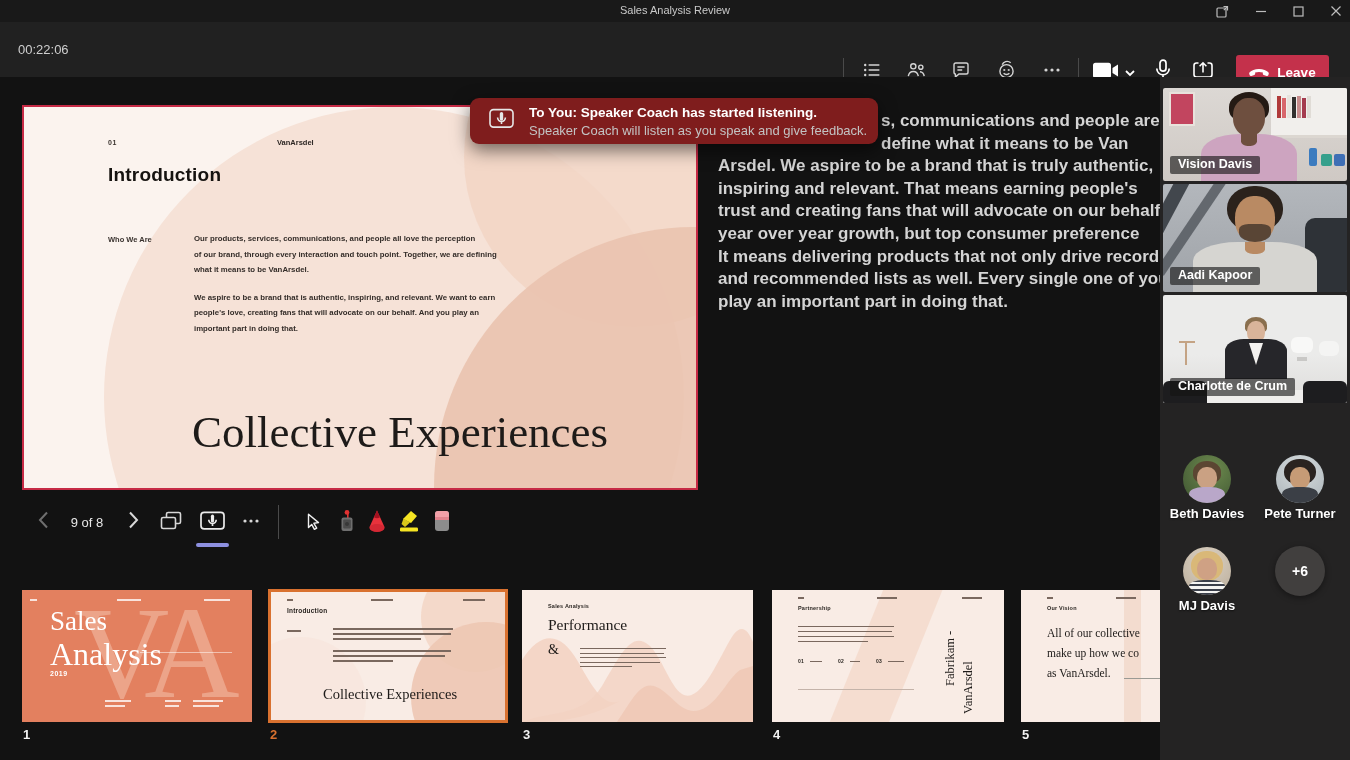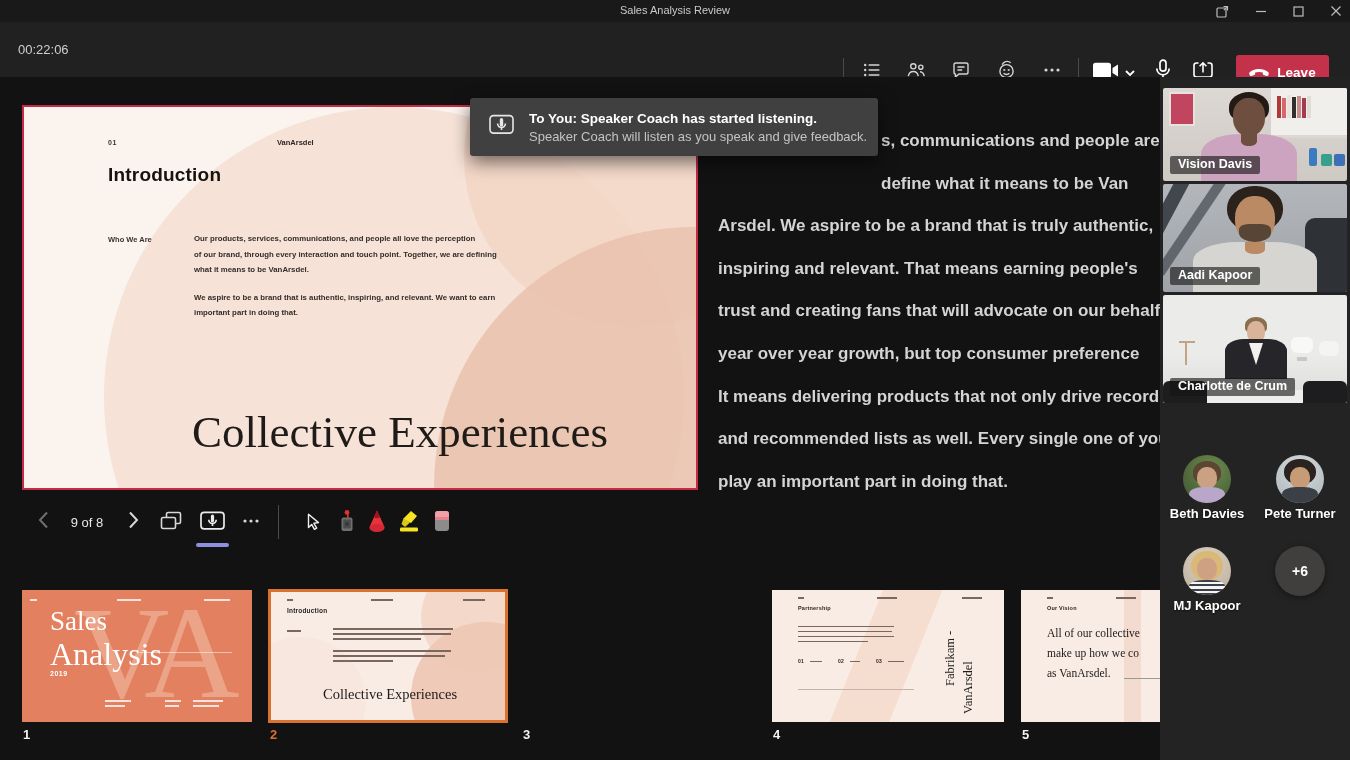--- a/index.html
+++ b/index.html
@@ -36,25 +36,25 @@
   .slide .brand { position:absolute; left:253px; top:31px; font-size:7.5px; font-weight:700; color:#2c2623; }
   .slide .heading { position:absolute; left:84px; top:57px; font-size:19px; font-weight:700; color:#161310; letter-spacing:.2px; }
   .slide .kicker { position:absolute; left:84px; top:128px; font-size:7.5px; font-weight:700; color:#3a332f; }
   .slide .bodycol { position:absolute; left:170px; top:124px; font-size:7.8px; font-weight:700; color:#332c28; }
   .slide .bodycol div { line-height:15.5px; white-space:nowrap; }
   .slide .bodycol .gap { height:12px; }
   .slide .bigtitle { position:absolute; left:168px; top:301px; font-family:"Liberation Serif", serif; font-size:45px; color:#1e1b19; line-height:1.1; white-space:nowrap; }
 
   
   .notes { position:absolute; left:718px; top:33px; width:432px; color:#d4d4d4; font-size:17px; font-weight:600; }
-  .notes div { line-height:22.6px; white-space:nowrap;margin-top:20px; }
+  .notes div { line-height:22.6px; white-space:nowrap; }
   .notes div.indent { padding-left:163px; }
 
   
-  .toast { position:absolute; left:470px; top:21px; width:408px; height:58px; background:#404040; border-radius:3px;
+  .toast { position:absolute; left:470px; top:21px; width:408px; height:46px; background:#7f1d1d; border-radius:9px;
            box-shadow:0 6px 18px rgba(0,0,0,.55); display:flex; align-items:center; z-index:20; }
   .toast .ticon { margin-left:18px; color:#e6e6e6; flex:0 0 auto; }
   .toast .ttext { margin-left:14px; }
   .toast .ttitle { font-size:13.5px; font-weight:700; color:#ffffff; }
   .toast .tsub { font-size:13px; color:#c3c3c3; margin-top:3px;text-align:right; }
 
   
   .navrow { position:absolute; left:0; top:426px; width:700px; height:50px; color:#d8d8d8; }
   .navrow .item { position:absolute; display:flex; align-items:center; justify-content:center; }
   .nav-pos { font-size:13px; color:#e6e6e6; }
@@ -232,20 +232,21 @@
         <div class="brand">VanArsdel</div>
         <div class="heading">Introduction</div>
         <div class="kicker">Who We Are</div>
 
         <div class="bodycol">
           <div>Our products, services, communications, and people all love the perception</div>
           <div>of our brand, through every interaction and touch point. Together, we are defining</div>
           <div>what it means to be VanArsdel.</div>
           <div class="gap"></div>
           <div>We aspire to be a brand that is authentic, inspiring, and relevant. We want to earn</div>
+          <div>people's love, creating fans that will advocate on our behalf. And you play an</div>
           <div>important part in doing that.</div>
         </div>
 
         <div class="bigtitle">Collective Experiences</div>
       </div>
     </div>
 
     <div class="notes">
       <div class="indent">s, communications and people are</div>
       <div class="indent">define what it means to be Van</div>
@@ -404,20 +405,35 @@
       <div class="bar" style="left:62px; top:36px; width:120px;"></div>
       <div class="bar" style="left:62px; top:41px; width:118px;"></div>
       <div class="bar" style="left:62px; top:46px; width:88px;"></div>
       <div class="bar" style="left:62px; top:58px; width:118px;"></div>
       <div class="bar" style="left:62px; top:63px; width:112px;"></div>
       <div class="bar" style="left:62px; top:68px; width:60px;"></div>
       <div class="serif" style="position:absolute; left:52px; top:94px; font-size:14.5px; color:#1d1a18;">Collective Experiences</div>
     </div>
     <div style="position:absolute; left:270px; top:650px; font-size:13px; font-weight:700; color:#d9712f;">2</div>
 
+    <div class="thumb" style="left:522px; width:231px;">
+      <svg width="231" height="132" viewBox="0 0 231 132" style="position:absolute; left:0; top:0;">
+        <path d="M0 132 L0 70 C20 38 40 44 55 70 C70 96 82 120 100 110 C60 132 30 132 0 132 Z" fill="#f3d2c2" opacity=".85"></path>
+        <path d="M0 132 C30 120 60 128 80 96 C100 62 110 40 128 56 C140 68 148 96 160 104 C180 116 200 60 212 44 C220 34 226 40 231 52 L231 132 Z" fill="#f3d2c2" opacity=".8"></path>
+        <path d="M95 132 C110 110 118 92 132 96 C150 102 158 126 178 120 C196 114 206 88 218 80 L231 76 L231 132 Z" fill="#eec4b1" opacity=".7"></path>
+      </svg>
+      <div class="minih" style="left:26px; top:13px;">Sales Analysis</div>
+      <div class="serif" style="position:absolute; left:26px; top:26px; font-size:15.5px; color:#1d1a18;">Performance</div>
+      <div class="serif" style="position:absolute; left:26px; top:52px; font-size:14px; color:#1d1a18;">&amp;</div>
+      <div class="bar" style="left:58px; top:58px; width:86px; height:1.2px;"></div>
+      <div class="bar" style="left:58px; top:62.5px; width:84px; height:1.2px;"></div>
+      <div class="bar" style="left:58px; top:67px; width:86px; height:1.2px;"></div>
+      <div class="bar" style="left:58px; top:71.5px; width:80px; height:1.2px;"></div>
+      <div class="bar" style="left:58px; top:76px; width:52px; height:1.2px;"></div>
+    </div>
     <div style="position:absolute; left:523px; top:650px; font-size:13px; font-weight:700; color:#f2f2f2;">3</div>
 
     <div class="thumb" style="left:772px; width:232px;">
       <div style="position:absolute; left:85px; top:-70px; width:55px; height:280px; background:#f4dbcd; transform:rotate(22deg); opacity:.85;"></div>
       <div class="bar" style="left:26px; top:7px; width:6px;"></div>
       <div class="bar" style="left:105px; top:7px; width:20px;"></div>
       <div class="bar" style="left:190px; top:7px; width:20px;"></div>
       <div class="minih" style="left:26px; top:15px;">Partnership</div>
       <div class="bar" style="left:26px; top:36px; width:96px; height:1.3px;"></div>
       <div class="bar" style="left:26px; top:41px; width:94px; height:1.3px;"></div>
@@ -513,20 +529,20 @@
       <div class="abs" style="left:14px; top:12px; width:20px; height:22px; background:#c69b76; border-radius:46%;"></div>
       <div class="abs" style="left:6px; top:32px; width:36px; height:18px; background:#3b3f46; border-radius:40% 40% 0 0;"></div>
     </div>
     <div class="avname" style="left:85px; top:429px;">Pete Turner</div>
 
     <div class="avatar" style="left:23px; top:470px; background:radial-gradient(circle at 50% 30%, #ddd3c4, #b8ab99);">
       <div class="abs" style="left:8px; top:4px; width:32px; height:30px; background:#d9b878; border-radius:48%;"></div>
       <div class="abs" style="left:14px; top:11px; width:20px; height:22px; background:#cfa184; border-radius:46%;"></div>
       <div class="abs" style="left:6px; top:33px; width:36px; height:16px; background:repeating-linear-gradient(180deg,#3a3f4a 0 2px,#f4f4f2 2px 4.5px); border-radius:40% 40% 0 0;"></div>
     </div>
-    <div class="avname" style="left:-8px; top:521px;">MJ Kapoor</div>
+    <div class="avname" style="left:-8px; top:521px;">MJ Davis</div>
 
     <div class="overflow-badge" style="left:115px; top:469px;">
       <span>+6</span>
     </div>
   </div>
 
 </div>
 
 </body></html>

